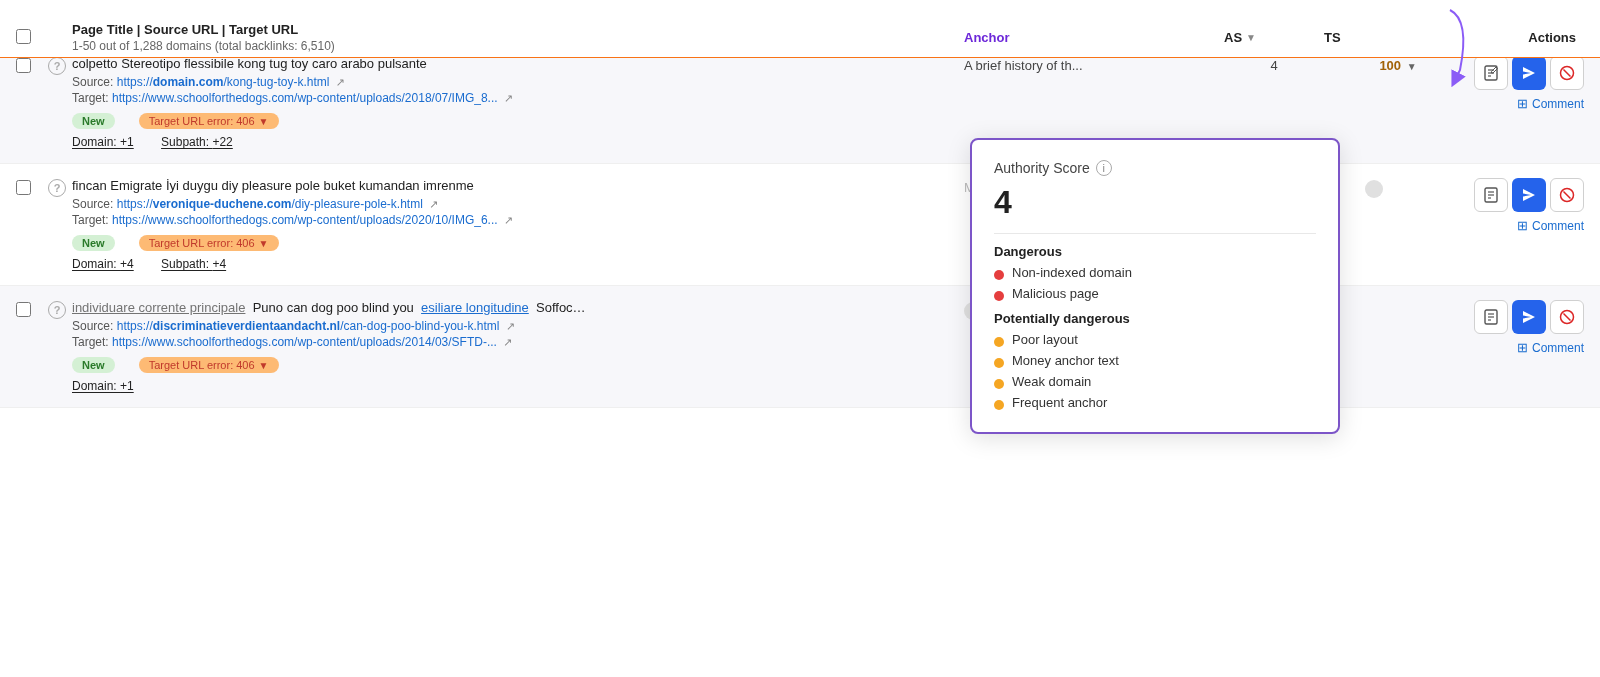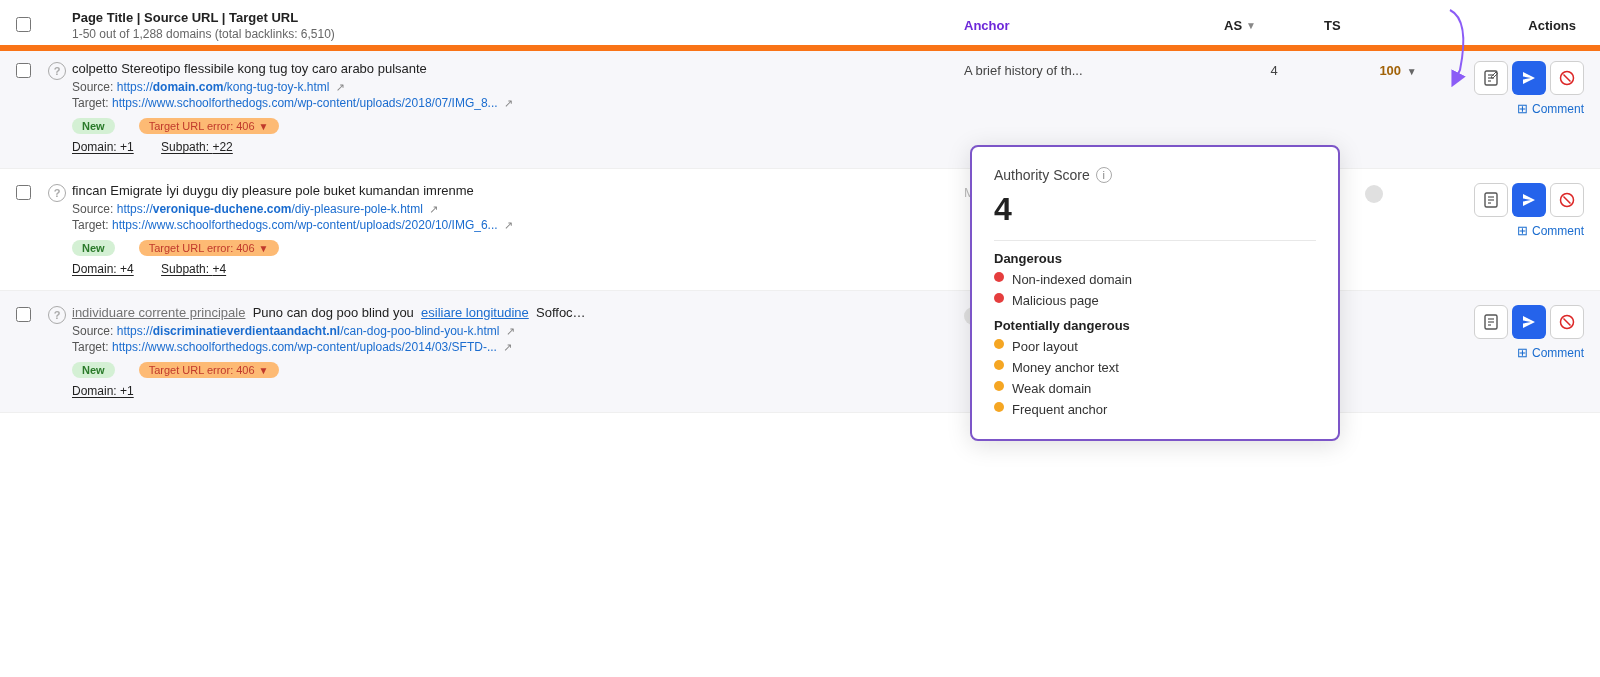--- a/index.html
+++ b/index.html
@@ -1,23 +1,23 @@
 <!DOCTYPE html>
 <html><head>
   <meta charset="utf-8">
   <style>
     * { box-sizing: border-box; margin: 0; padding: 0; }
     body { font-family: -apple-system, BlinkMacSystemFont, 'Segoe UI', Arial, sans-serif; font-size: 13px; background: #fff; color: #222; width: 1600px; min-height: 677px; overflow: hidden; }
 
     .header-row {
       display: flex; align-items: center;
       padding: 6px 16px 4px 16px;
-      border-bottom: 6px solid #f97316;
+      border-bottom: 1px solid #f97316;
       background: #fff;
-      position: sticky; top: 4px; z-index: 10;
+      position: sticky; top: 16px; z-index: 10;
     }
     .header-checkbox { width: 32px; flex-shrink: 0; }
     .header-title-col { flex: 1; }
     .header-title { font-weight: 600; font-size: 13px; color: #222; }
     .header-sub { font-size: 12px; color: #666; margin-top: 2px; }
     .header-anchor-col { width: 260px; flex-shrink: 0; font-weight: 600; font-size: 13px; color: #6d28d9; }
     .header-as-col { width: 100px; flex-shrink: 0; display: flex; align-items: center; gap: 4px; font-weight: 600; font-size: 13px; color: #222; }
     .header-ts-col { width: 100px; flex-shrink: 0; font-weight: 600; font-size: 13px; color: #222; }
     .header-actions-col { width: 160px; flex-shrink: 0; font-weight: 600; font-size: 13px; color: #222; text-align: right; padding-right: 8px; }
 
@@ -86,36 +86,36 @@
     }
     .comment-icon { font-size: 13px; }
 
     .ts-red { color: #a16207; font-weight: 700; margin-left: 48px; }
     .ts-dropdown { font-size: 10px; color: #666; margin-left: 2px; cursor: pointer; }
 
     
     .tooltip-popup {
       position: absolute;
       left: 970px;
-      top: 145px;
+      top: 138px;
       width: 370px;
       background: #fff;
       border: 2px solid #7c55c8;
       border-radius: 8px;
       box-shadow: 0 4px 24px rgba(0,0,0,0.13);
       z-index: 100;
       padding: 20px 22px 16px 22px;
     }
     .tooltip-title { font-size: 14px; color: #444; font-weight: 400; margin-bottom: 4px; display: flex; align-items: center; gap: 6px; }
     .tooltip-info-i { font-size: 11px; color: #888; border: 1px solid #aaa; border-radius: 50%; width: 16px; height: 16px; display: inline-flex; align-items: center; justify-content: center; }
     .tooltip-score { font-size: 32px; font-weight: 700; color: #222; margin: 8px 0 12px 0; }
     .tooltip-divider { border: none; border-top: 1px solid #e8e8e8; margin: 10px 0; }
     .tooltip-section-title { font-size: 14px; font-weight: 700; color: #222; margin-bottom: 8px; }
     .tooltip-subsection-title { font-size: 13px; font-weight: 700; color: #222; margin: 10px 0 6px 0; }
-    .tooltip-item { display: flex; align-items: flex-start; gap: 8px; margin-bottom: 6px; font-size: 13px; color: #333; }
+    .tooltip-item { display: flex; align-items: flex-end; gap: 8px; margin-bottom: 6px; font-size: 13px; color: #333; }
     .dot-red { width: 10px; height: 10px; border-radius: 50%; background: #e53e3e; flex-shrink: 0; }
     .dot-orange { width: 10px; height: 10px; border-radius: 50%; background: #f5a623; flex-shrink: 0; }
 
     
     .arrow-svg {
       position: absolute;
       left: 1290px;
       top: 0;
       width: 200px;
       height: 130px;

